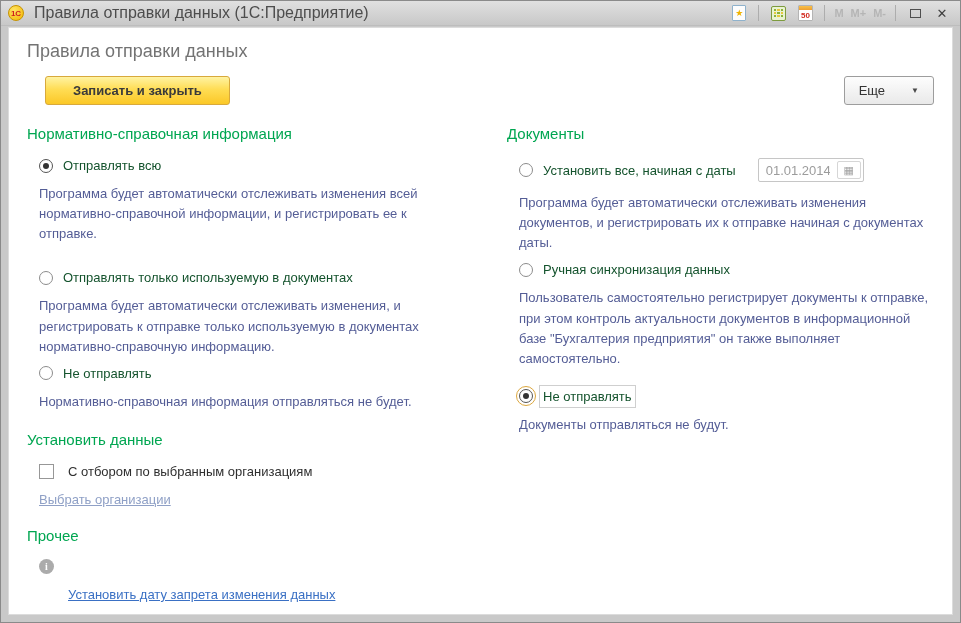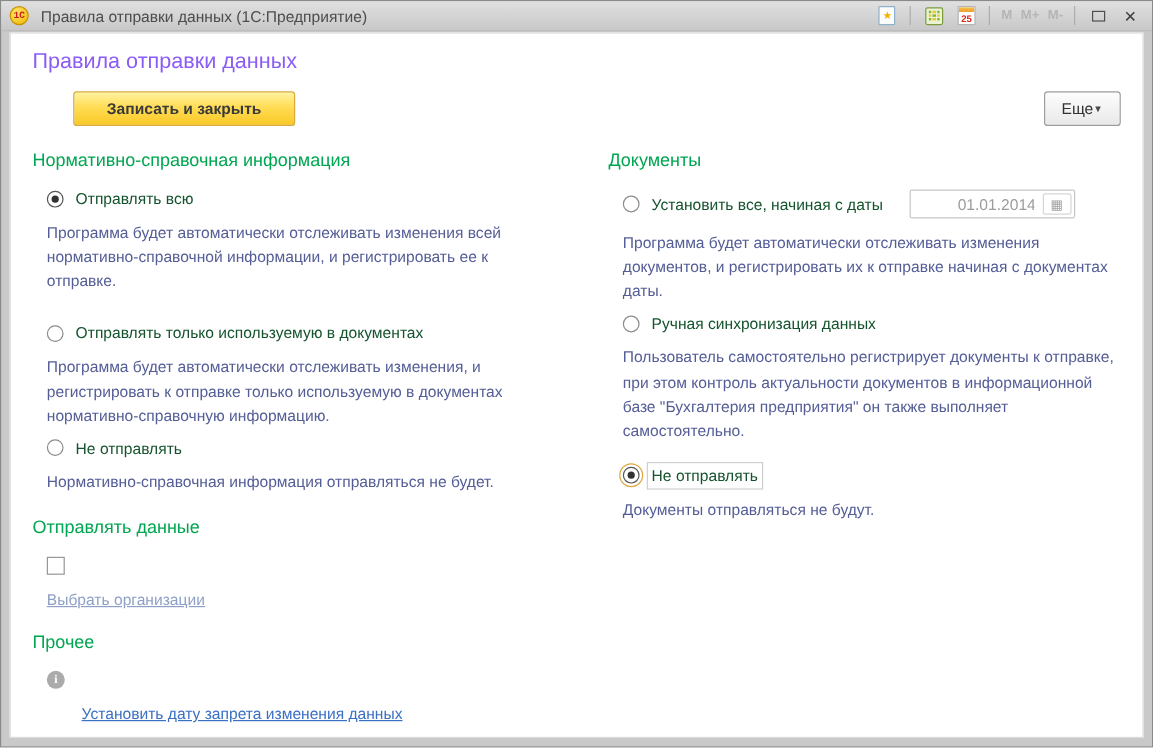--- a/index.html
+++ b/index.html
@@ -24,23 +24,23 @@
     display: flex; align-items: center;
     padding: 0 8px 0 7px;
     border-bottom: 1px solid #bdbdbd;
   }
   .logo-1c {
     width: 16px; height: 16px; border-radius: 50%;
     background: radial-gradient(circle at 35% 30%, #ffe564, #f2b500);
     border: 1px solid #c79300;
     color: #cf1d1d; font-size: 8px; font-weight: bold;
     display: flex; align-items: center; justify-content: center;
-    margin-right: 10px; flex: none; font-family: Liberation Mono, monospace;
-  }
-  .title-text { flex: 1; font-size: 13px; color: #4d4d4d; white-space: nowrap; overflow: hidden; }
+    margin-right: 10px; flex: none;
+  }
+  .title-text { flex: 1; font-size: 16px; color: #4d4d4d; white-space: nowrap; overflow: hidden; }
   .tb-right { display: flex; align-items: center; gap: 7px; }
   .tb-sep { width: 1px; height: 16px; background: #adadad; margin: 0 2px; }
   .tb-btn {
     width: 20px; height: 19px; display: flex; align-items: center; justify-content: center;
     border: 1px solid transparent; border-radius: 2px; cursor: default;
   }
   .icon-favdoc {
     width: 14px; height: 16px; background: #fdfdfd;
     border: 1px solid #8fb2cc; border-radius: 1px;
     display: flex; align-items: center; justify-content: center;
@@ -63,33 +63,33 @@
   .mem { color: #b5b5b5; font-size: 11px; font-weight: bold; }
   .btn-max-glyph { width: 11px; height: 9px; border: 1.5px solid #4f4f4f; }
   .btn-close-glyph { color: #3f3f3f; font-size: 13px; font-weight: bold; line-height: 1; }
   
   .client {
     position: absolute; top: 26px; left: 7px; right: 7px; bottom: 7px;
     background: #fff; overflow: hidden;
     border: 1px solid #dcdcdc;
   }
   .content { padding: 9px 12px; }
-  .page-title { font-size: 18px; color: #8b5cf6; margin: 4px 0 14px 6px; font-weight: normal; }
-  .toolbar { display: flex; justify-content: space-between; align-items: flex-start; margin: 0 6px 20px 22px; padding-left: 18px; }
+  .page-title { font-size: 18px; color: #737373; margin: 4px 0 14px 6px; font-weight: normal; }
+  .toolbar { display: flex; justify-content: space-between; align-items: flex-start; margin: 0 6px 20px 6px; padding-left: 18px; }
   .btn-yellow {
     background: linear-gradient(#fff3a2 0%, #ffdd55 45%, #fbc827 100%);
     border: 1px solid #d8a93c; border-radius: 3px;
     padding: 6px 27px; font-size: 13px; font-weight: bold; color: #3a3a3a;
     font-family: inherit; cursor: default;
   }
   .btn-more {
     background: linear-gradient(#fdfdfd, #e9e9e9);
     border: 1px solid #9d9d9d; border-radius: 3px;
     padding: 6px 14px; font-size: 13px; color: #333;
-    display: inline-flex; align-items: center; gap: 0;
+    display: inline-flex; align-items: center; gap: 26px;
     font-family: inherit; cursor: default;
   }
   .caret { font-size: 8px; color: #4a4a4a; }
   
   .columns { display: flex; padding: 0 6px; align-items: flex-start; }
   .col-left { width: 462px; flex: none; }
   .col-right { flex: 1; padding-left: 18px; }
   .section-h { font-size: 15px; color: #00a651; font-weight: normal; }
   .radio-row { display: flex; align-items: center; margin-left: 12px; cursor: default; }
   .radio {
@@ -113,21 +113,21 @@
   .link { text-decoration: underline; cursor: pointer; }
   .link-disabled { color: #8fa0c6; }
   .link-active { color: #3a70c4; }
   
   .date-group {
     display: inline-flex; align-items: stretch; margin-left: 22px;
     border: 1px solid #c6c6c6; border-radius: 2px; height: 24px; background: #fff;
   }
   .date-input {
     width: 78px; border: none; outline: none; padding: 0 7px;
-    font-family: inherit; font-size: 13px; color: #9c9c9c; background: transparent; margin-left: 32px;
+    font-family: inherit; font-size: 13px; color: #9c9c9c; background: transparent;
   }
   .date-btn {
     width: 24px; border: none; border-left: 1px solid #dadada; margin: 2px 2px 2px 0;
     border: 1px solid #d6d6d6; border-radius: 2px; background: #fff;
     color: #a3a3a3; font-size: 11px; display: flex; align-items: center; justify-content: center;
     cursor: default;
   }
   
   .other { margin: 20px 6px 0 6px; }
   .info-row { display: flex; align-items: flex-start; margin: 14px 0 0 12px; }
@@ -166,21 +166,21 @@
             <i></i>
             <i class="y"></i>
             <i></i>
             <i class="y"></i>
             <i></i>
           </span>
       </div>
       <div class="tb-btn">
         <span class="icon-cal">
           <span class="cal-top"></span>
-          <span class="cal-num">25</span>
+          <span class="cal-num">50</span>
         </span>
       </div>
       <div class="tb-sep"></div>
       <span class="mem">M</span>
       <span class="mem">M+</span>
       <span class="mem">M-</span>
       <div class="tb-sep"></div>
       <div class="tb-btn">
         <span class="btn-max-glyph"></span>
       </div>
@@ -219,24 +219,25 @@
             <span class="radio-label">Отправлять только используемую в документах</span>
           </div>
           <div class="hint w-left">Программа будет автоматически отслеживать изменения, и регистрировать к отправке только используемую в документах нормативно-справочную информацию.</div>
 
           <div class="radio-row mt24">
             <span class="radio"></span>
             <span class="radio-label">Не отправлять</span>
           </div>
           <div class="hint w-left">Нормативно-справочная информация отправляться не будет.</div>
 
-          <h2 class="section-h sec-gap">Отправлять данные</h2>
+          <h2 class="section-h sec-gap">Установить данные</h2>
 
           <div class="cb-row">
             <span class="checkbox"></span>
+            <span class="cb-label">С отбором по выбранным организациям</span>
           </div>
           <div style="margin:13px 0 0 12px;">
             <span class="link link-disabled">Выбрать организации</span>
           </div>
         </div>
 
         <div class="col-right">
           <h2 class="section-h">Документы</h2>
 
           <div class="radio-row mt16">

